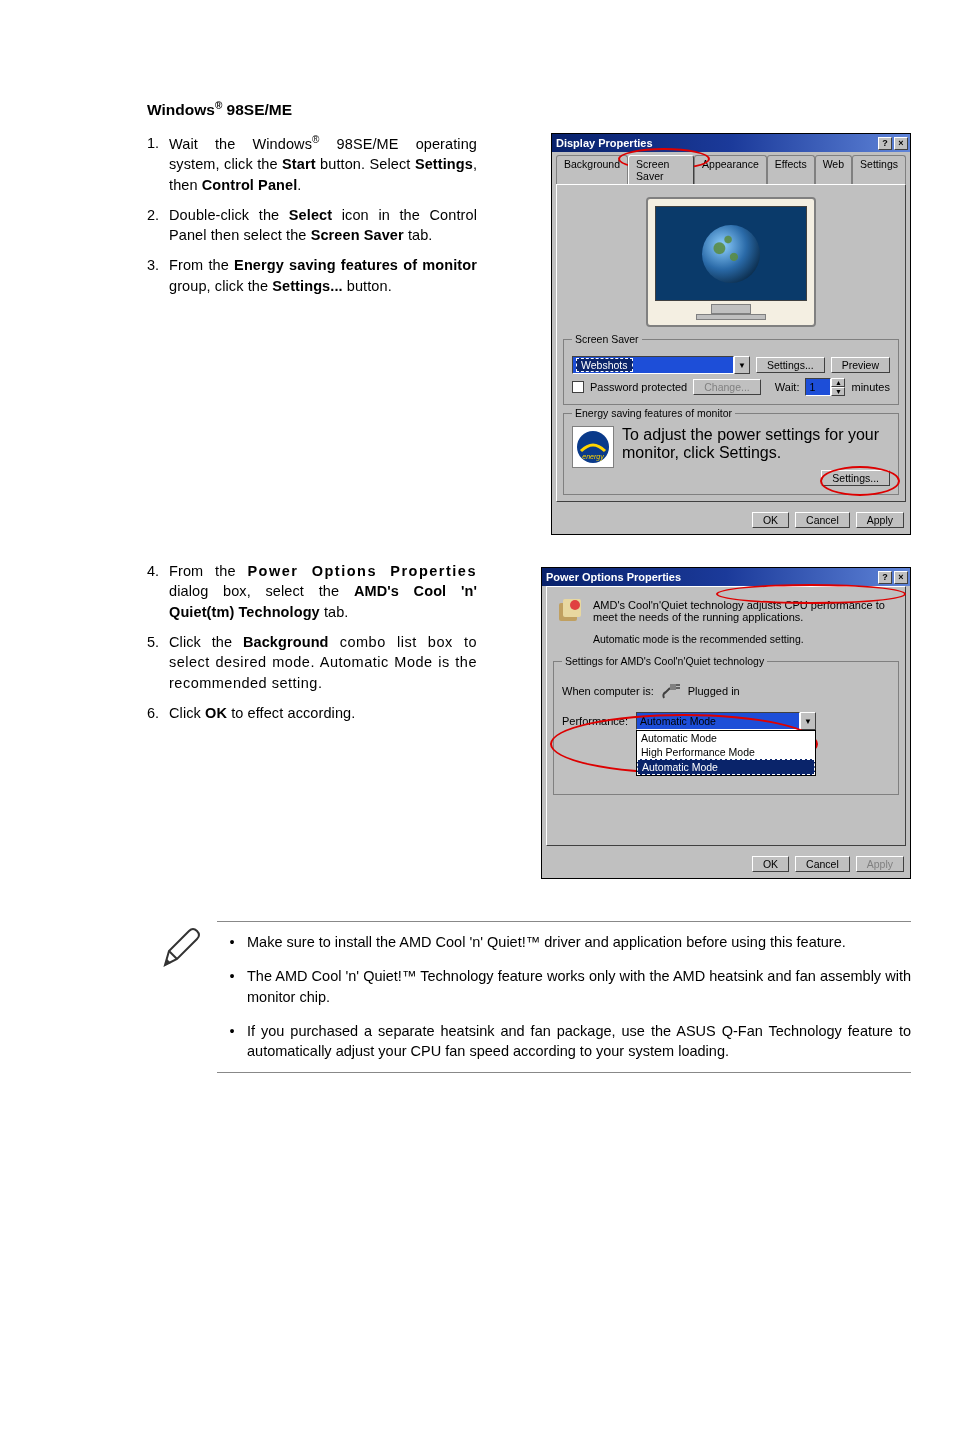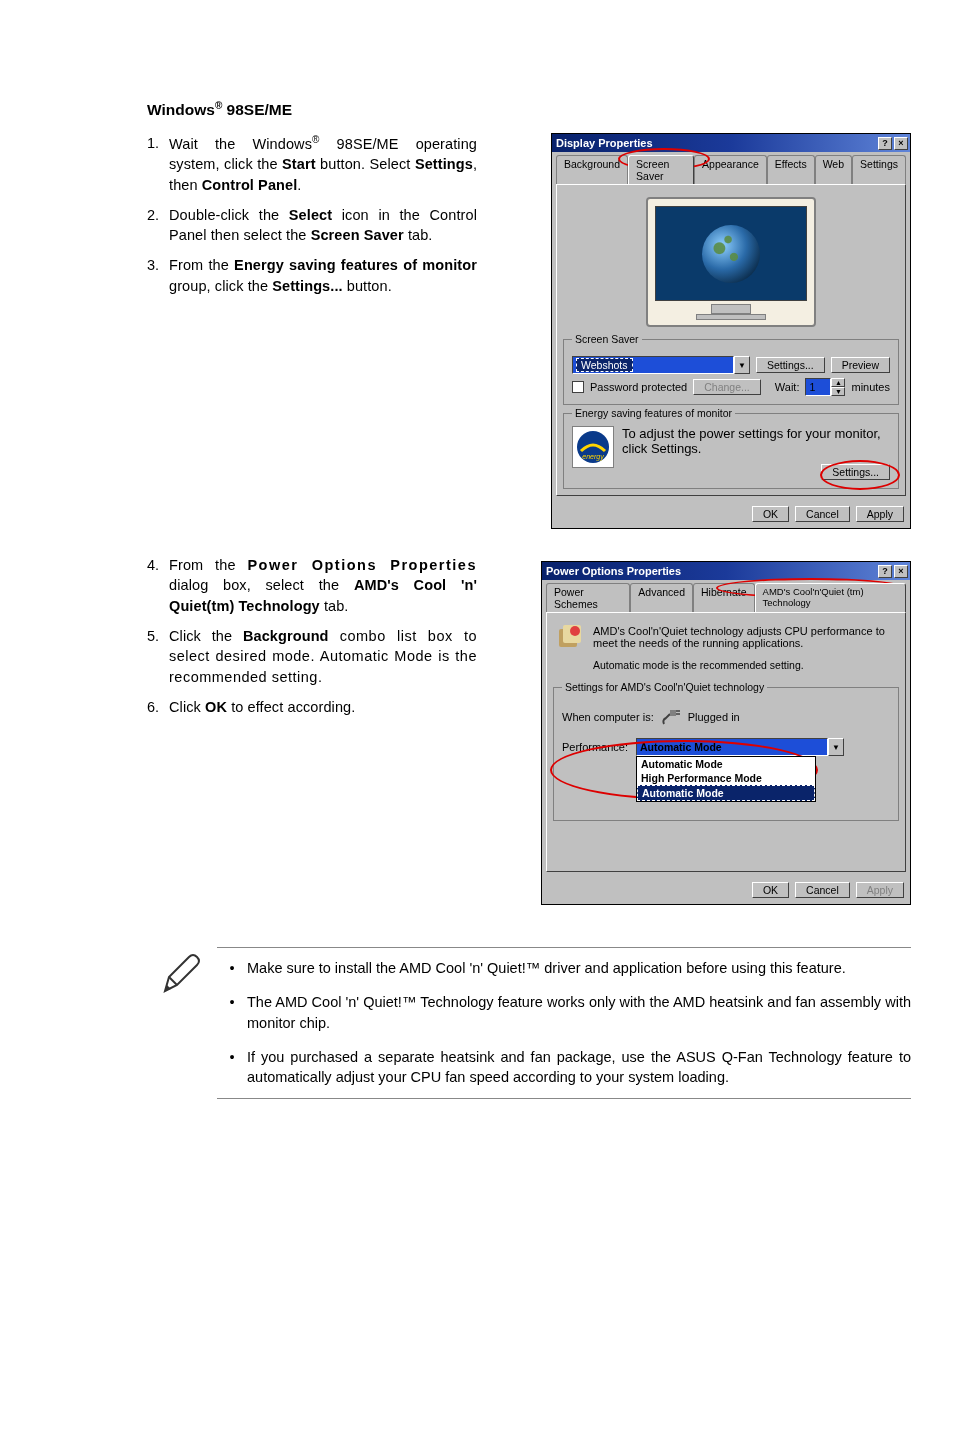--- a/index.html
+++ b/index.html
@@ -181,21 +181,21 @@
             <span class="gtitle">Energy saving features of monitor</span>
             <div class="estar-row">
               <div class="estar">
                 <svg viewBox="0 0 36 36">
                     <circle cx="18" cy="18" r="16" fill="#0a3a8a"></circle>
                     <path d="M6 22 Q18 10 30 22" stroke="#ffd400" stroke-width="3" fill="none"></path>
                     <text x="18" y="30" text-anchor="middle" fill="#ffd400" font-size="7" font-style="italic">energy</text>
                   </svg>
               </div>
               <div style="flex:1;">
-                <div style="font-size:13px;">To adjust the power settings for your monitor, click Settings.</div>
+                <div style="font-size:16px;">To adjust the power settings for your monitor, click Settings.</div>
                 <div style="display:flex;justify-content:flex-end;margin-top:8px;">
                   <button class="winbtn">Settings...</button>
                 </div>
               </div>
             </div>
             <div class="circled-red" style="right:-2px; bottom:-2px; width:80px; height:30px;"></div>
           </div>
         </div>
         <div class="btn-row">
           <button class="winbtn">OK</button>
@@ -231,26 +231,20 @@
     </div>
 
     <div class="right-col">
       <div class="dialog dlg2">
         <div class="title-bar blue">
           <span>Power Options Properties</span>
           <div class="tbtns">
             <div class="tbtn">?</div>
             <div class="tbtn">×</div>
           </div>
-        </div>
-        <div class="tab-row">
-          <div class="tab">Power Schemes</div>
-          <div class="tab">Advanced</div>
-          <div class="tab">Hibernate</div>
-          <div class="tab active" style="font-size:9.5px;">AMD's Cool'n'Quiet (tm) Technology</div>
         </div>
         <div class="circled-red" style="right:4px; top:16px; width:190px; height:20px;"></div>
 
         <div class="tab-panel" style="min-height:260px;">
           <div class="info-row">
             <div class="info-icon">
               <svg viewBox="0 0 26 26">
                   <rect x="2" y="4" width="18" height="18" fill="#c0a060" rx="2"></rect>
                   <rect x="6" y="0" width="18" height="18" fill="#e8d8a0" rx="2"></rect>
                   <circle cx="18" cy="6" r="5" fill="#e04040"></circle>
@@ -269,21 +263,21 @@
                     <path d="M4 18 Q2 14 6 12 L10 8" stroke="#404040" stroke-width="2" fill="none"></path>
                     <rect x="10" y="4" width="6" height="6" fill="#808080"></rect>
                     <line x1="16" y1="5" x2="20" y2="5" stroke="#404040" stroke-width="1.5"></line>
                     <line x1="16" y1="8" x2="20" y2="8" stroke="#404040" stroke-width="1.5"></line>
                   </svg>
               </span>
               <span>Plugged in</span>
             </div>
             <div class="perf-row">
               <span>Performance:</span>
-              <div class="dropdown-open" style="width:208px;font-weight:bold;">
+              <div class="dropdown-open" style="width:180px;">
                 <div class="combo">
                   <div class="txtfield" style="flex:1;">Automatic Mode</div>
                   <div class="arrow">▼</div>
                 </div>
                 <div class="list">
                   <div class="opt">Automatic Mode</div>
                   <div class="opt">High Performance Mode</div>
                   <div class="opt sel">Automatic Mode</div>
                 </div>
               </div>

